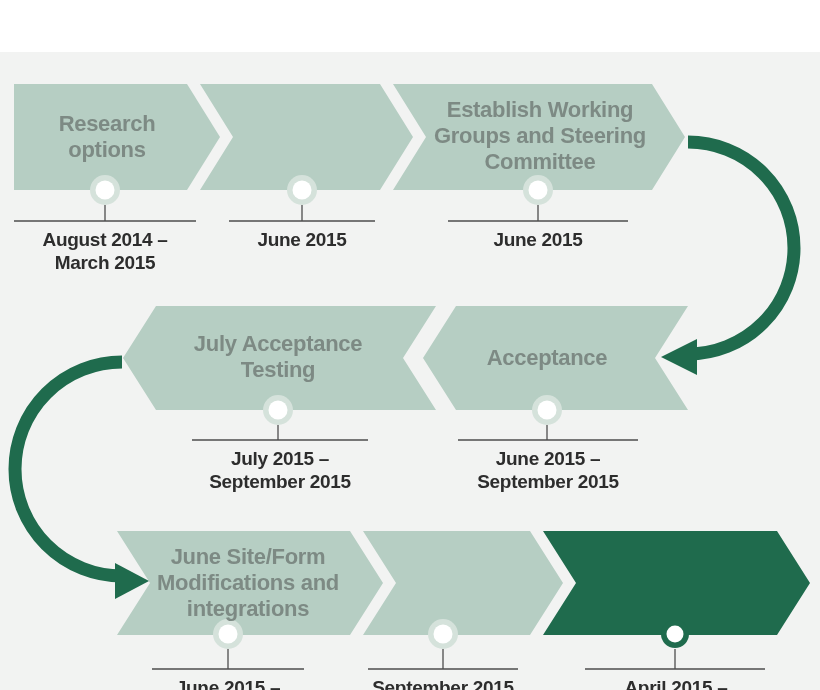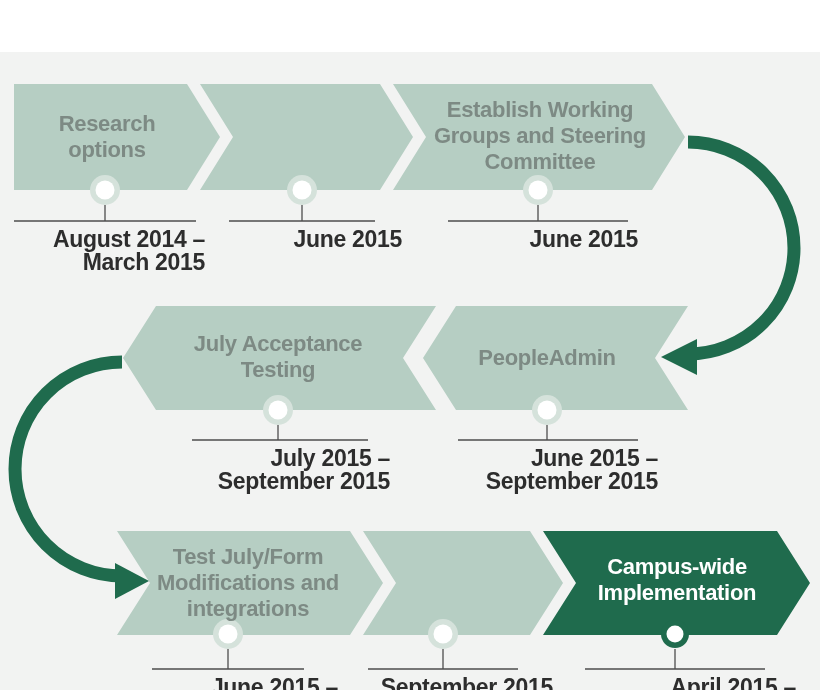--- a/index.html
+++ b/index.html
@@ -21,22 +21,22 @@
   .axis{stroke:var(--connector-line,#4d4d4d);stroke-width:1.3;}
   .arrow{stroke:var(--arrow-green,#1f6b4d);stroke-width:13;fill:none;}
   .arrowhead{fill:var(--arrow-green,#1f6b4d);}
   .label{
     position:absolute;font-weight:bold;font-size:22px;line-height:26px;
     color:var(--label-gray,#7d8a84);text-align:center;white-space:pre-line;
     letter-spacing:-0.3px;
   }
   .label.dark{color:var(--label-white,#fff);}
   .date{
-    position:absolute;font-weight:bold;font-size:23px;line-height:23px;
-    color:var(--date-text,#2d2d2d);text-align:right;white-space:pre-line;
+    position:absolute;font-weight:bold;font-size:19px;line-height:23px;
+    color:var(--date-text,#2d2d2d);text-align:center;white-space:pre-line;
     letter-spacing:-0.3px;
   }
 </style>
 </head>
 <body>
 
 <div class="canvas">
 
   <svg class="layer" width="820" height="690" viewBox="0 0 820 690">
 
@@ -96,26 +96,24 @@
     <line class="axis" x1="585" y1="625" x2="765" y2="625"></line>
   </svg>
 
   <div class="label" style="left:27px;top:67px;width:160px">Research
 options</div>
   <div class="label" style="left:415px;top:53px;width:250px">Establish Working
 Groups and Steering
 Committee</div>
   <div class="label" style="left:158px;top:287px;width:240px">July Acceptance
 Testing</div>
-  <div class="label" style="left:447px;top:301px;width:200px">PeopleAdmin</div>
-  <div class="label" style="left:123px;top:500px;width:250px">Test July/Form
+  <div class="label" style="left:447px;top:301px;width:200px">Acceptance</div>
+  <div class="label" style="left:123px;top:500px;width:250px">June Site/Form
 Modifications and
 integrations</div>
-  <div class="label dark" style="left:557px;top:510px;width:240px">Campus-wide
-Implementation</div>
 
   <div class="date" style="left:5px;top:184px;width:200px">August 2014 –
 March 2015</div>
   <div class="date" style="left:202px;top:184px;width:200px">June 2015</div>
   <div class="date" style="left:438px;top:184px;width:200px">June 2015</div>
   <div class="date" style="left:170px;top:403px;width:220px">July 2015 –
 September 2015</div>
   <div class="date" style="left:438px;top:403px;width:220px">June 2015 –
 September 2015</div>
   <div class="date" style="left:118px;top:632px;width:220px">June 2015 –

